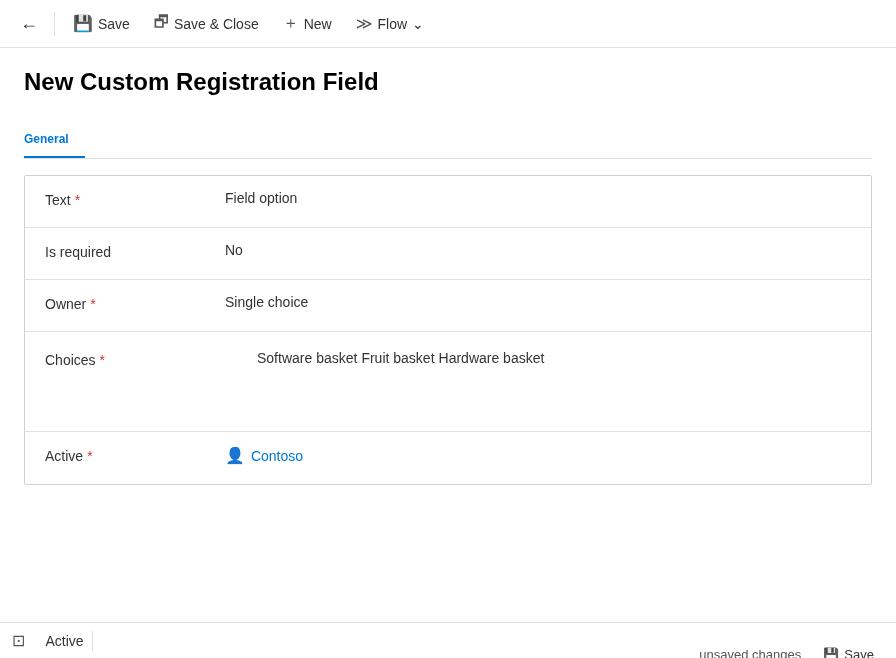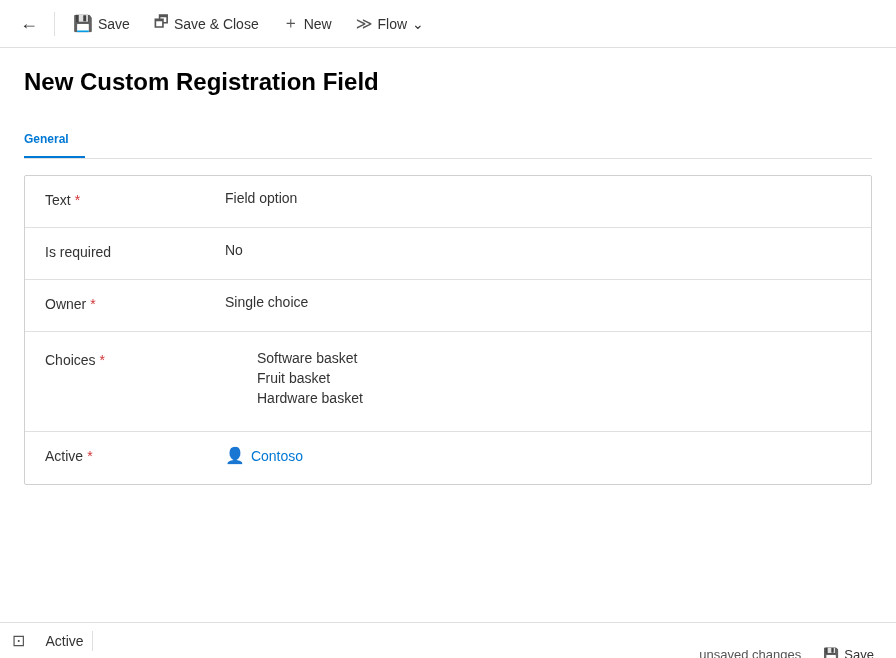--- a/index.html
+++ b/index.html
@@ -126,21 +126,21 @@
 
     .form-value {
       flex: 1;
       font-size: 14px;
       color: #333;
       padding-left: 20px;
     }
 
     .form-value.choices-val {
       display: flex;
-      flex-direction: column;
+      flex-direction: row;
       gap: 4px;
     }
 
     .owner-link {
       display: flex;
       align-items: center;
       gap: 6px;
       color: #0078d4;
       cursor: pointer;
       text-decoration: none;

